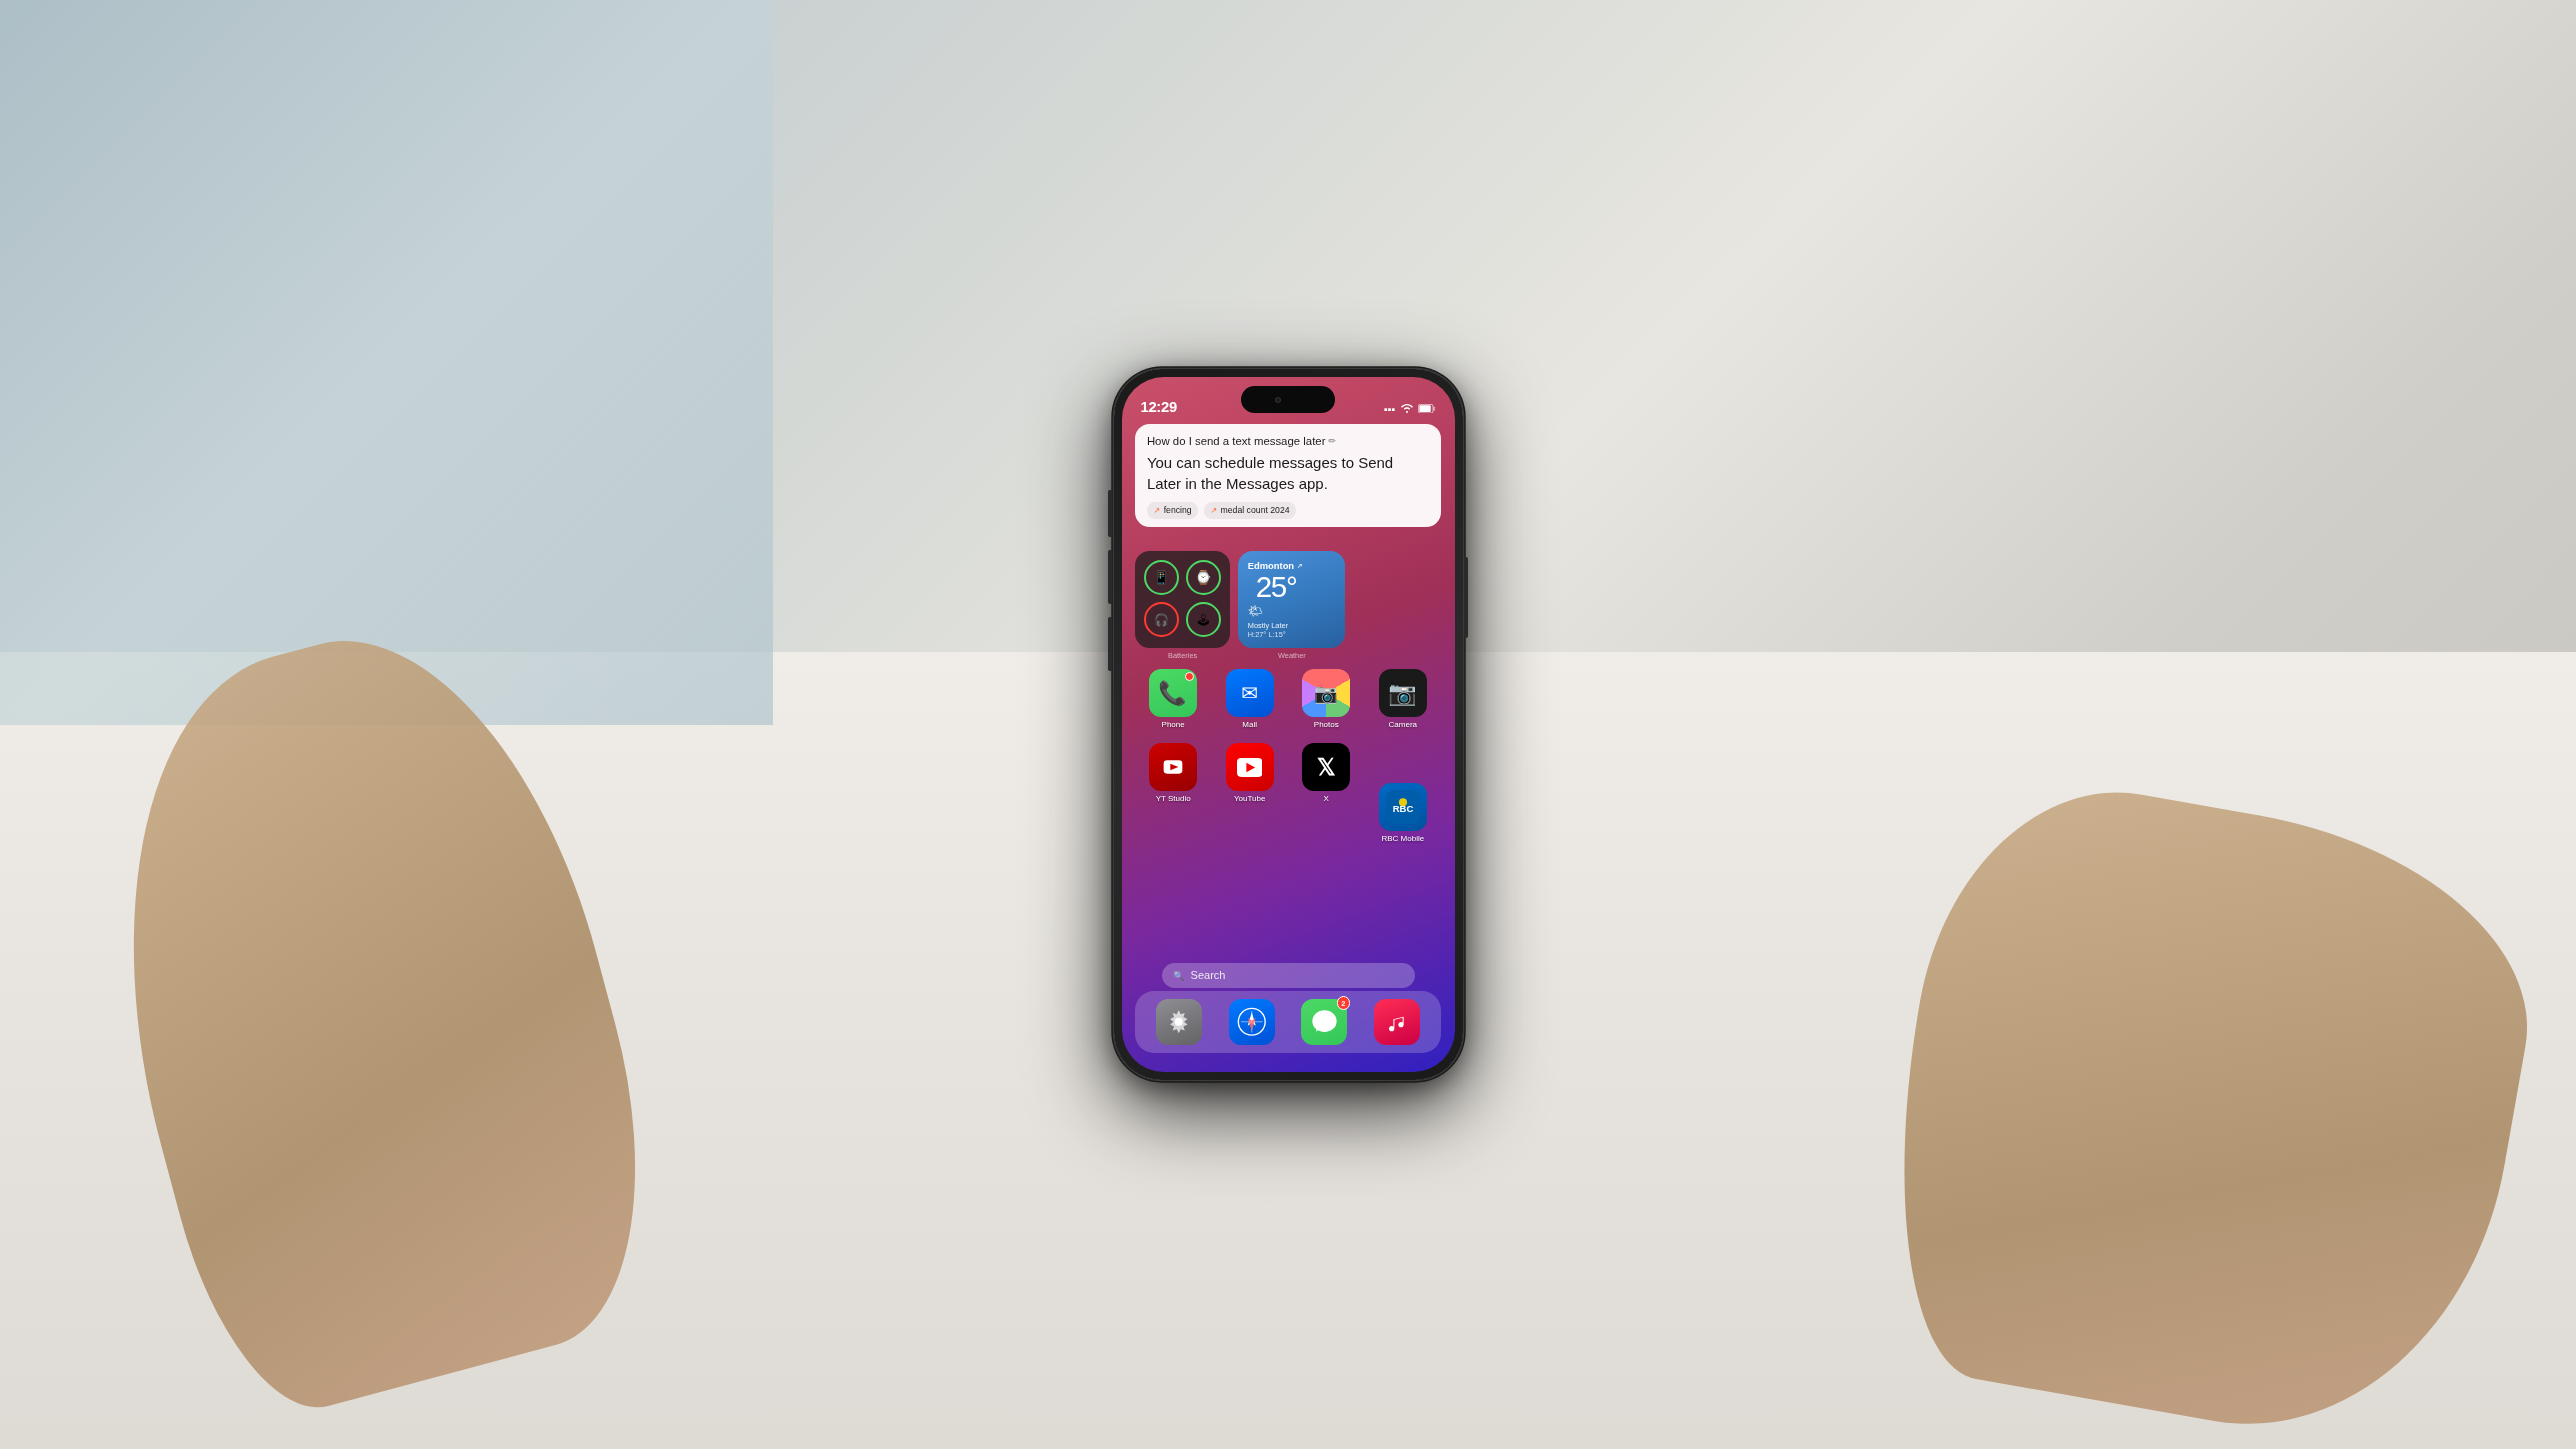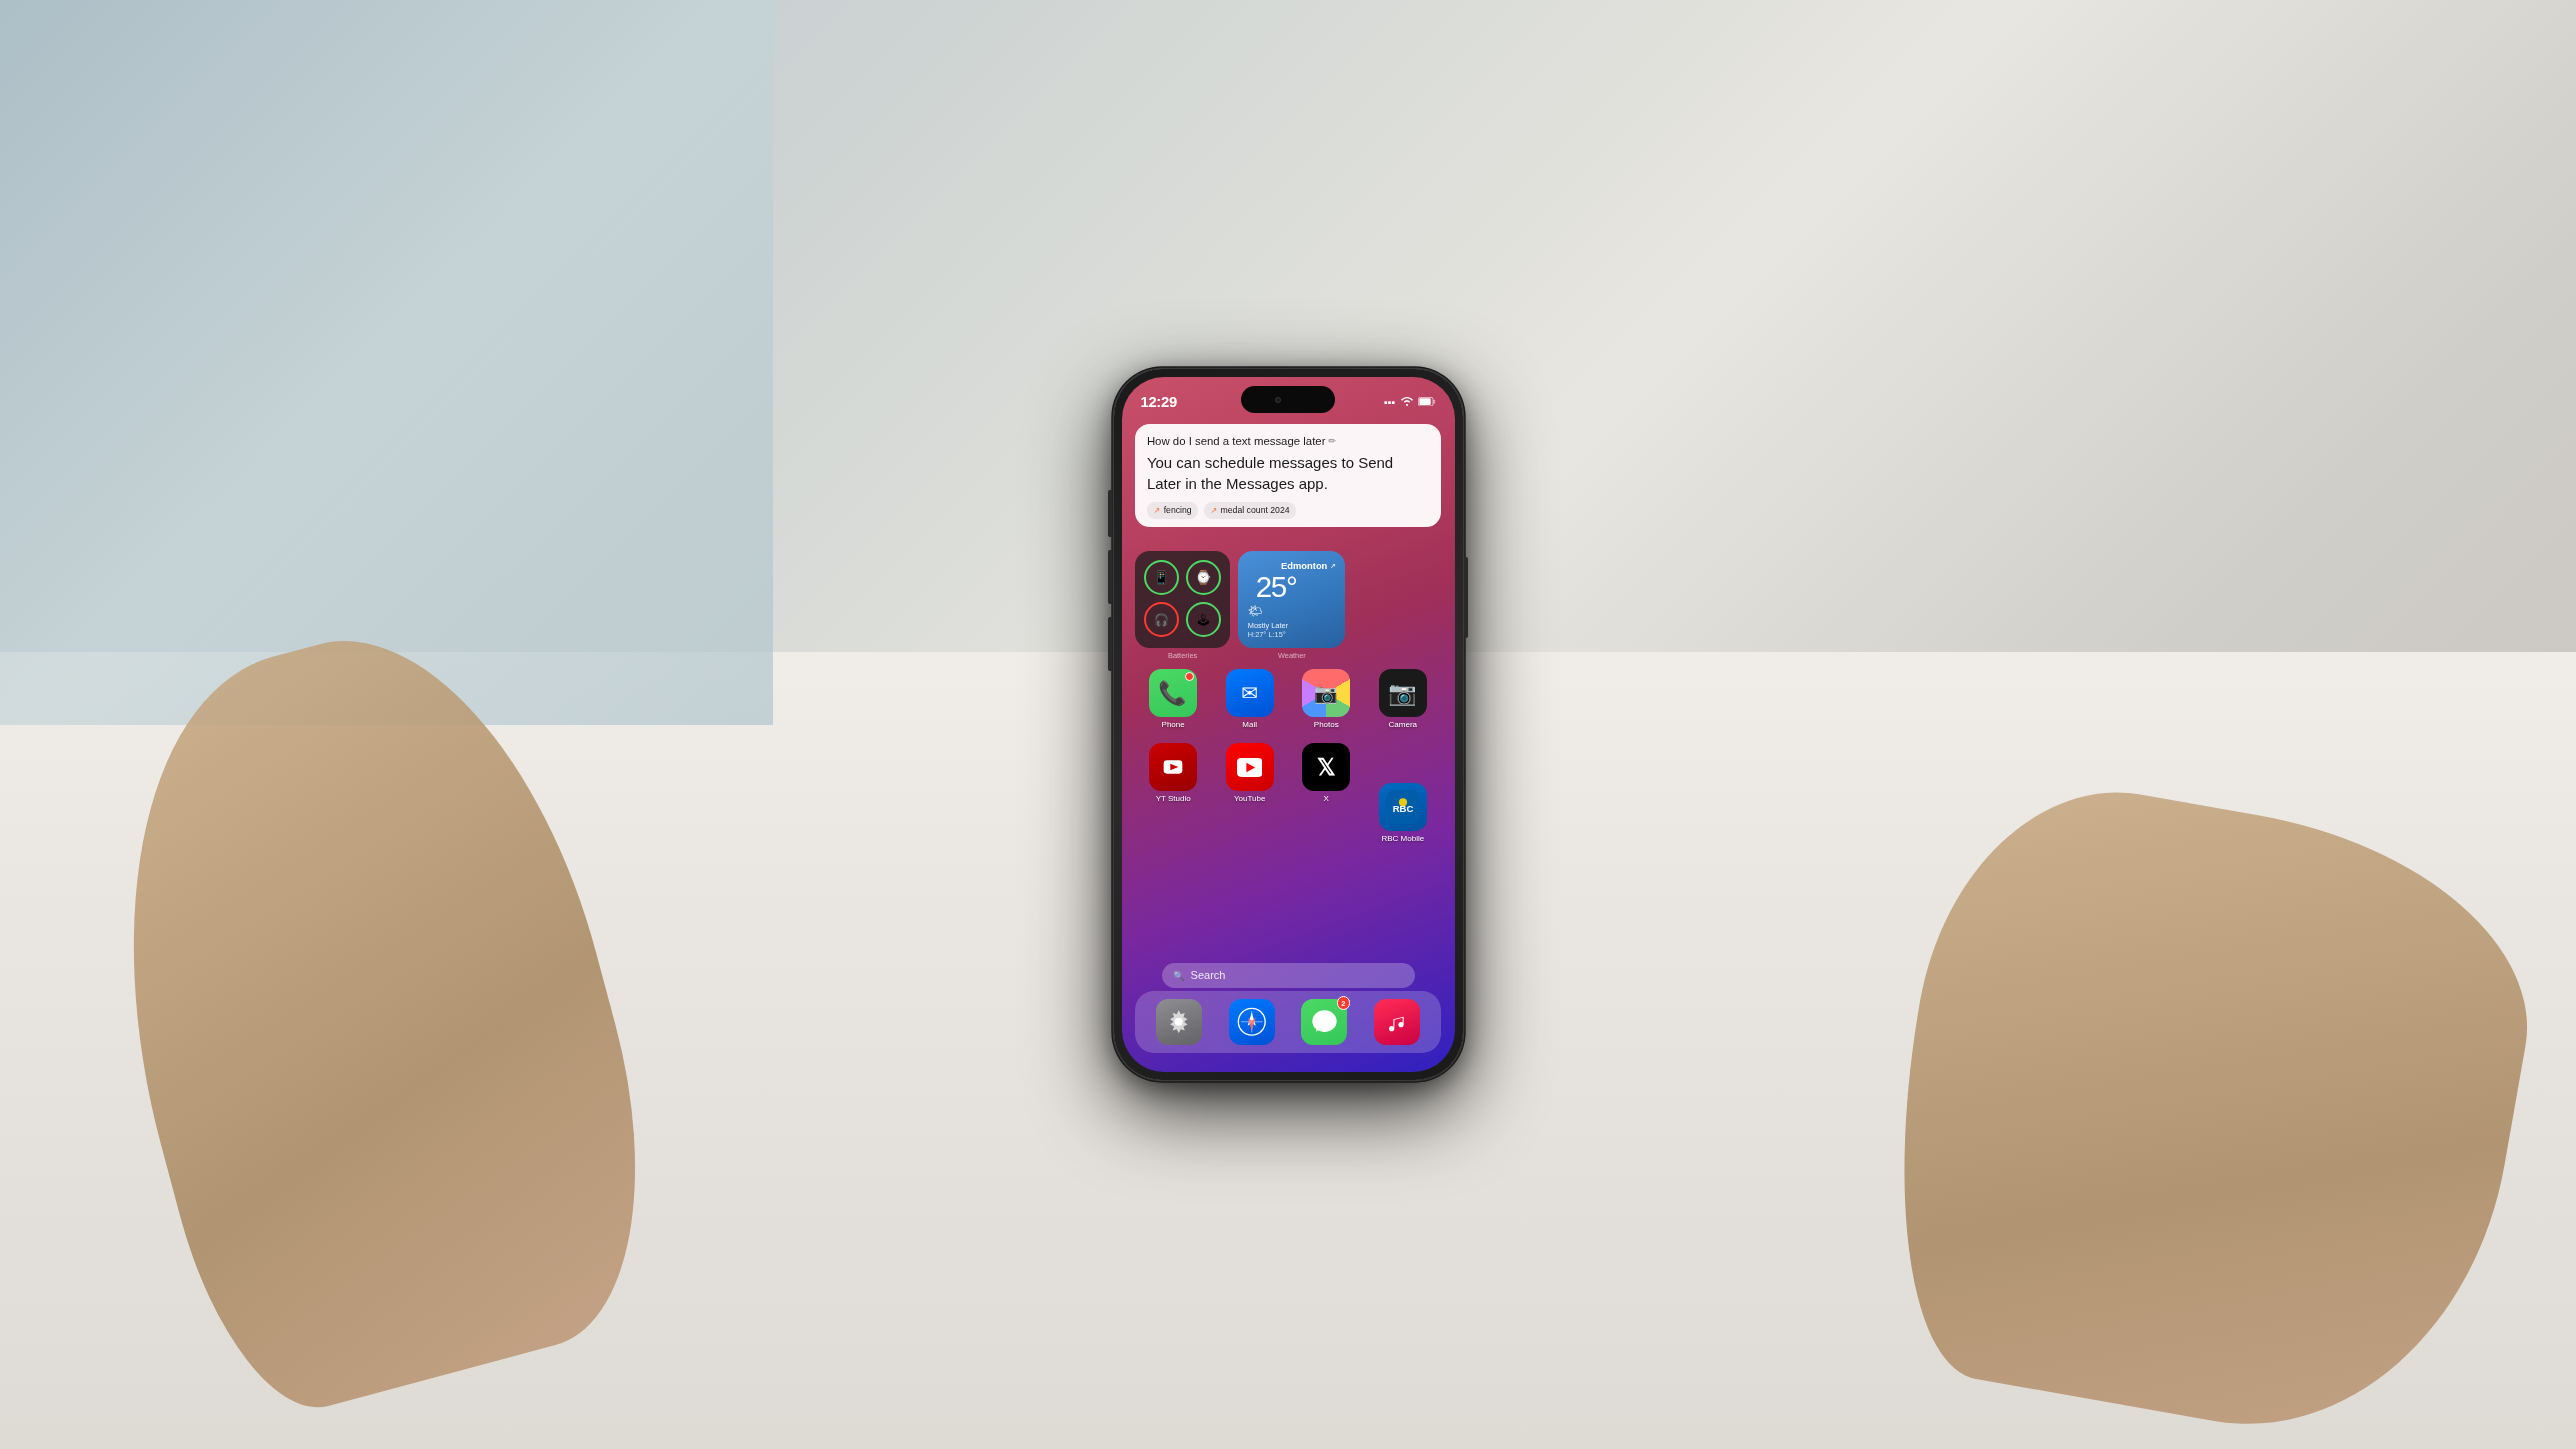--- a/index.html
+++ b/index.html
@@ -136,21 +136,21 @@
     }
 
     
     .status-bar {
       position: absolute;
       top: 0;
       left: 0;
       right: 0;
       height: 38px;
       display: flex;
-      align-items: center;
+      align-items: flex-end;
       justify-content: space-between;
       padding: 12px 19px 0;
       z-index: 100;
     }
 
     .status-time {
       font-size: 14.8px;
       font-weight: 600;
       color: white;
       letter-spacing: -0.3px;
@@ -305,21 +305,20 @@
       padding: 9.4px;
       color: white;
     }
 
     .weather-city {
       font-size: 9.4px;
       font-weight: 600;
       display: flex;
       align-items: center;
       gap: 3px;
-      justify-content: flex-end;
     }
 
     .weather-arrow {
       font-size: 6.7px;
       color: rgba(255,255,255,0.8);
     }
 
     .weather-temp {
       font-size: 29.5px;
       font-weight: 200;

